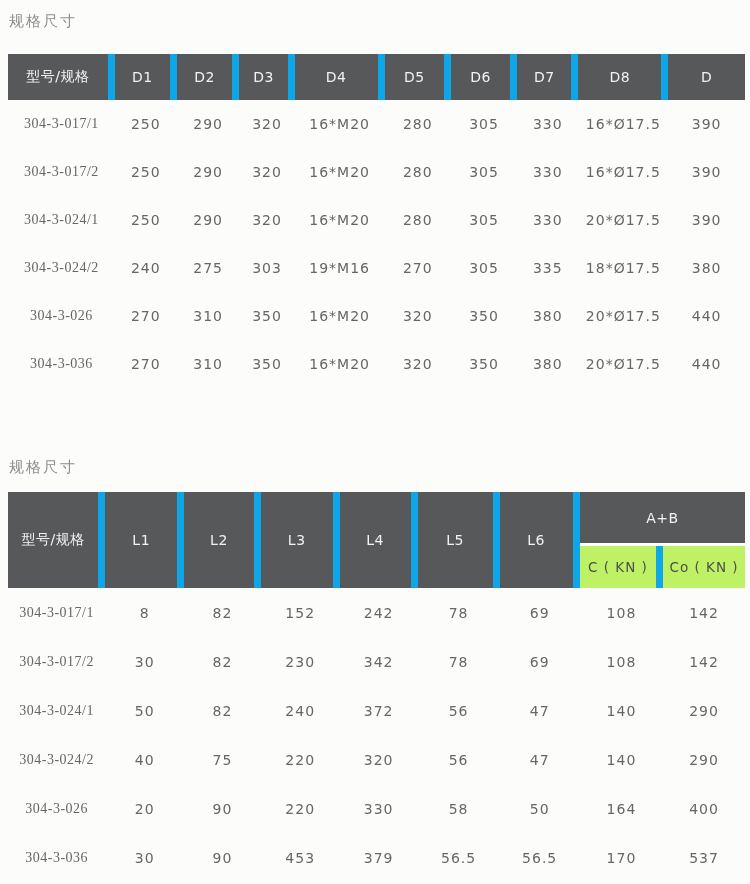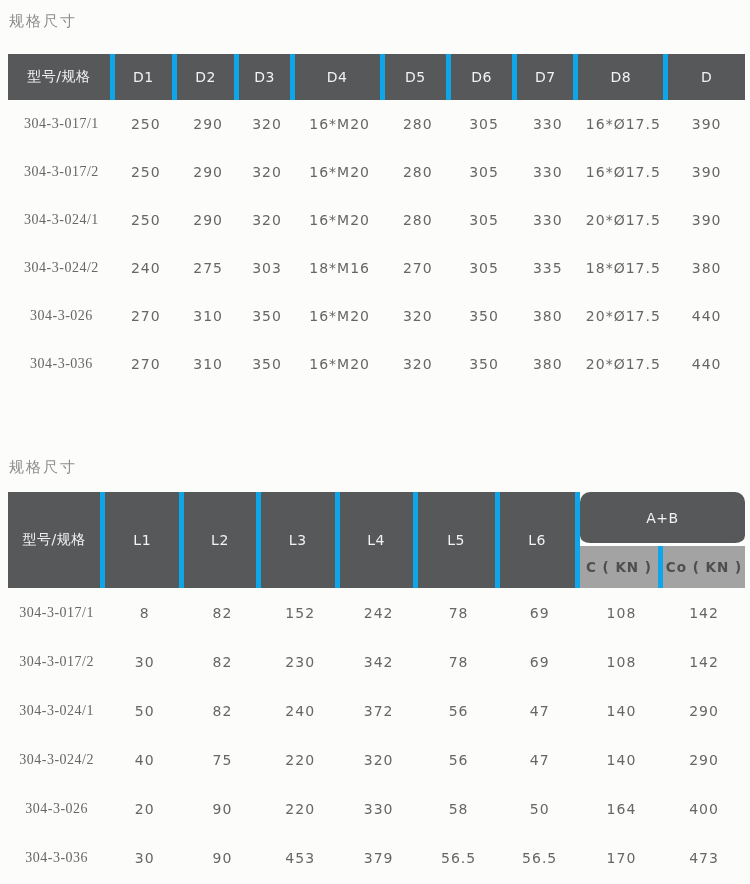--- a/index.html
+++ b/index.html
@@ -34,42 +34,40 @@
   }
   .spec-table th, .spec-table td { box-sizing: border-box; }
 
   .spec-table th {
     background: #57585a;
     color: #f2f2f2;
     font-weight: 400;
     font-size: 14px;
     text-align: center;
     vertical-align: middle;
-    border-right: 5px solid #0ea5e9;
+    border-right: 7px solid #0ea5e9;
     letter-spacing: 0.5px;
   }
   .spec-table thead tr th:last-child { border-right: 0; }
 
   .t1 thead tr { height: 46px; }
   .t1 tbody td { height: 48px; }
 
   .t2 thead tr.group-row { height: 54px; }
   .t2 thead tr.sub-row { height: 42px; }
   .t2 tbody td { height: 49px; }
 
   .t2 th.group-th {
     border-bottom: 3px solid #ffffff;
-    border-radius: 10px;
   }
   .t2 th.sub-th {
-    background: #a3a3a3;
+    background: #bef264;
     color: #4e4e4e;
     font-size: 13.5px;
     letter-spacing: 1px;
-    font-weight: bold;
   }
 
   .spec-table td {
     text-align: center;
     vertical-align: middle;
     color: #666666;
     letter-spacing: 1px;
   }
   .spec-table td.model-cell { letter-spacing: 0.5px; font-family: Liberation Serif, serif; }
 </style>
@@ -142,21 +140,21 @@
             <td class="value-cell">305</td>
             <td class="value-cell">330</td>
             <td class="value-cell">20*Ø17.5</td>
             <td class="value-cell">390</td>
           </tr>
           <tr>
             <td class="model-cell">304-3-024/2</td>
             <td class="value-cell">240</td>
             <td class="value-cell">275</td>
             <td class="value-cell">303</td>
-            <td class="value-cell">18*M16</td>
+            <td class="value-cell">19*M16</td>
             <td class="value-cell">270</td>
             <td class="value-cell">305</td>
             <td class="value-cell">335</td>
             <td class="value-cell">18*Ø17.5</td>
             <td class="value-cell">380</td>
           </tr>
           <tr>
             <td class="model-cell">304-3-026</td>
             <td class="value-cell">270</td>
             <td class="value-cell">310</td>
@@ -272,19 +270,19 @@
           </tr>
           <tr>
             <td class="model-cell">304-3-036</td>
             <td class="value-cell">30</td>
             <td class="value-cell">90</td>
             <td class="value-cell">453</td>
             <td class="value-cell">379</td>
             <td class="value-cell">56.5</td>
             <td class="value-cell">56.5</td>
             <td class="value-cell">170</td>
-            <td class="value-cell">473</td>
+            <td class="value-cell">537</td>
           </tr>
         </tbody>
     </table>
   </section>
 
 </div>
 
 </body></html>

